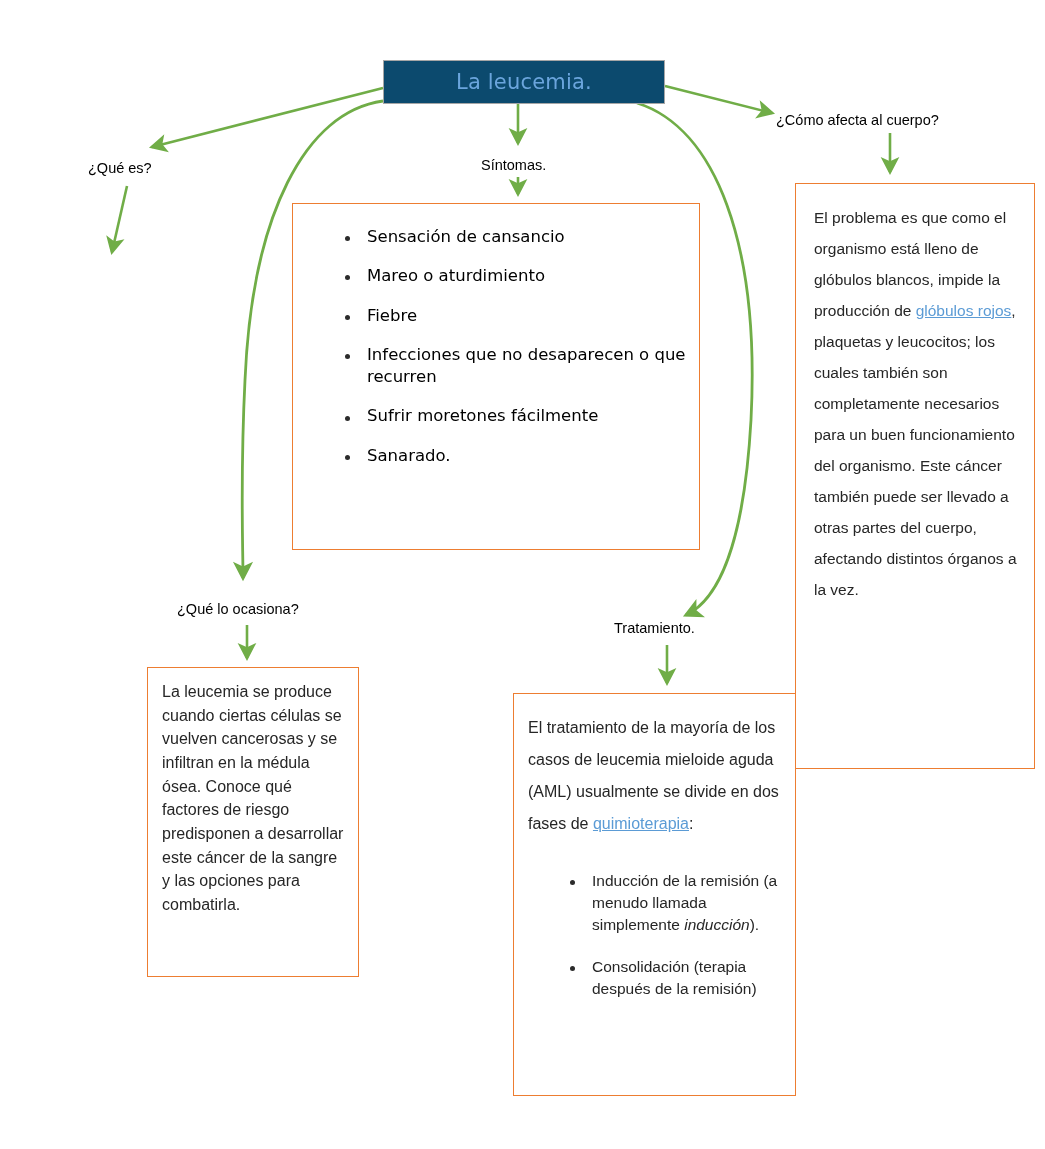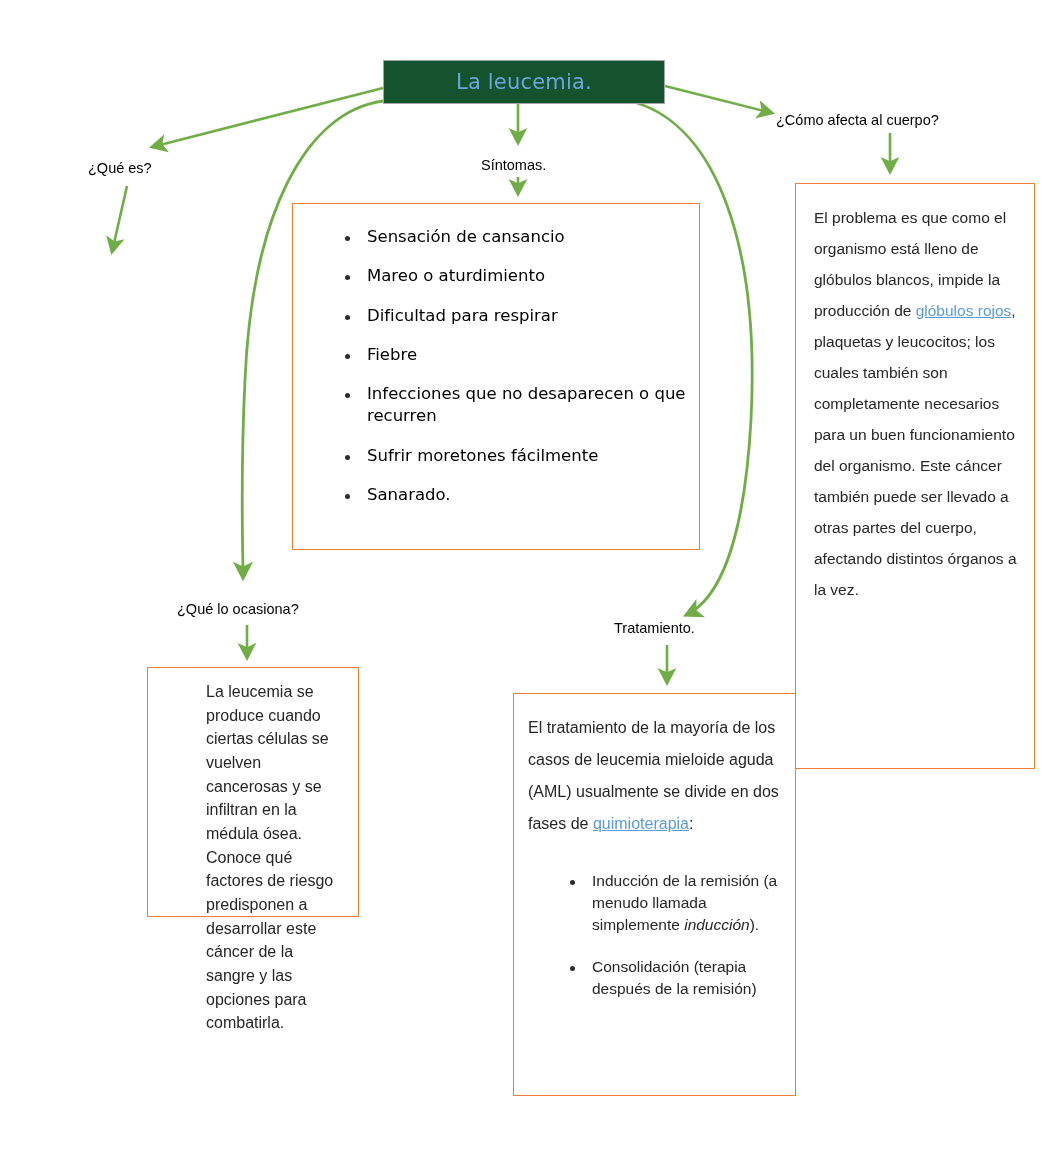--- a/index.html
+++ b/index.html
@@ -9,21 +9,21 @@
     position:relative;overflow:hidden;
     font-family:"Liberation Sans",sans-serif;
     -webkit-font-smoothing:antialiased;
   }
   #canvas{position:absolute;inset:0;width:1045px;height:1149px;}
   svg.arrows{position:absolute;left:0;top:0;width:1045px;height:1149px;pointer-events:none;}
 
   
   .title-node{
     position:absolute;left:383px;top:60px;width:282px;height:44px;
-    border:1.5px solid #a6a6a6;background:#14532d;
+    border:1.5px solid #a6a6a6;background:#0c4a6e;
     display:flex;align-items:center;justify-content:center;
     box-sizing:border-box;
     text-align:center;
   }
   .title-node .title-text{
     font-family:"DejaVu Sans",sans-serif;
     font-size:21px;color:#6ba5dd;letter-spacing:.2px;font-weight:400;
   }
 
   
@@ -39,21 +39,21 @@
   #label-tratamiento{left:614px;top:620px;}
 
   
   .box{
     position:absolute;box-sizing:border-box;
     border:1.6px solid #ED7D31;background:#ffffff;
   }
   #box-que-es{left:1px;top:265px;width:232px;height:218px;}
   #box-sintomas{left:292px;top:203px;width:408px;height:347px;}
   #box-como-afecta{left:795px;top:183px;width:240px;height:586px;}
-  #box-que-ocasiona{left:147px;top:667px;width:212px;height:250px;padding-left:44px;}
+  #box-que-ocasiona{left:147px;top:667px;width:212px;height:310px;}
   #box-tratamiento{left:513px;top:693px;width:283px;height:403px;}
 
   
   .rounded-text{
     font-family:Liberation Sans, sans-serif;
     font-size:15.5px;color:#262626;font-weight:400;
   }
   .plain-text{
     font-family:"Liberation Sans",sans-serif;
     font-size:16px;color:#262626;font-weight:400;
@@ -132,21 +132,20 @@
   <div class="branch-label" id="label-sintomas">Síntomas.</div>
   <div class="branch-label" id="label-como-afecta">¿Cómo afecta al cuerpo?</div>
   <div class="branch-label" id="label-que-ocasiona">¿Qué lo ocasiona?</div>
   <div class="branch-label" id="label-tratamiento">Tratamiento.</div>
 
 
   <div class="box" id="box-sintomas">
     <ul class="bul" id="list-sintomas">
       <li>Sensación de cansancio</li>
       <li>Mareo o aturdimiento</li>
-      <li>Dificultad para respirar</li>
       <li>Fiebre</li>
       <li>Infecciones que no desaparecen o que recurren</li>
       <li>Sufrir moretones fácilmente</li>
       <li>Sanarado.</li>
     </ul>
   </div>
 
   <div class="box" id="box-como-afecta">
     <div class="body rounded-text">
       <span>El problema es que como el organismo está lleno de glóbulos blancos, impide la producción de </span><a class="link" href="#">glóbulos rojos</a><span>, plaquetas y leucocitos; los cuales también son completamente necesarios para un buen funcionamiento del organismo. Este cáncer también puede ser llevado a otras partes del cuerpo, afectando distintos órganos a la vez.</span>

